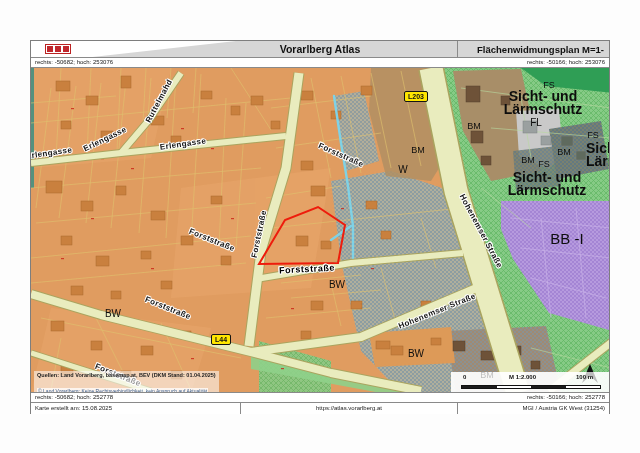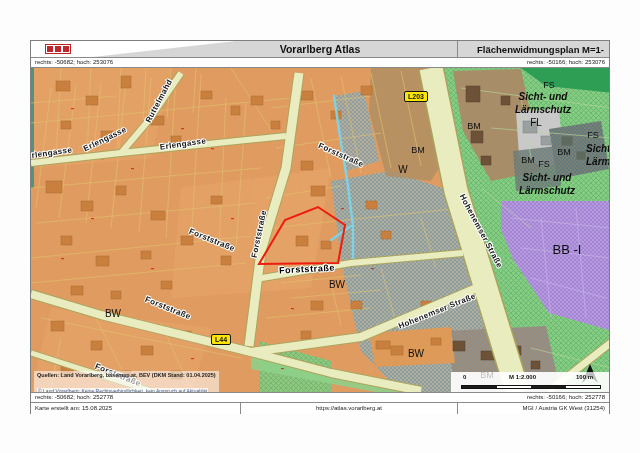--- a/index.html
+++ b/index.html
@@ -24,21 +24,21 @@
   .crow .r{position:absolute;right:4px;top:0;}
   
   .map{position:relative;width:100%;height:325px;overflow:hidden;background:#e09c60;border-bottom:1px solid #8a8a8a;}
   .map svg{position:absolute;left:0;top:0;}
   
   .sl{position:absolute;transform:translate(-50%,-50%) rotate(var(--r,0deg));
     font-weight:700;font-size:8px;letter-spacing:.4px;color:#141414;white-space:nowrap;
     text-shadow:-1px 0 0 #fff,1px 0 0 #fff,0 -1px 0 #fff,0 1px 0 #fff,1px 1px 0 #fff,-1px -1px 0 #fff;}
   .sl.dark{font-size:9px;color:#000;letter-spacing:.6px;}
   .zl{position:absolute;transform:translate(-50%,-50%);font-weight:400;color:#0e0e0e;white-space:nowrap;}
-  .area{position:absolute;font-weight:700;font-size:10px;line-height:13px;color:#0d0d0d;white-space:nowrap;font-style:italic;}
+  .area{position:absolute;font-weight:700;font-size:14px;line-height:13px;color:#0d0d0d;white-space:nowrap;}
   .area.center{transform:translateX(-50%);text-align:center;}
   .sign{position:absolute;height:11px;line-height:9px;padding:0 3px;background:#ffe600;
     border:1.5px solid #141414;border-radius:2px;font-weight:700;font-size:7px;color:#111;}
   
   .scalebox{position:absolute;left:420px;top:304px;width:160px;height:20px;background:rgba(255,255,255,.72);}
   .scalebox .t{position:absolute;top:2px;font-size:6px;font-weight:700;color:#111;}
   .bar{position:absolute;left:10px;bottom:3px;width:140px;height:4px;border:1px solid #111;display:flex;}
   .bar i{flex:1;}
   .bar i:nth-child(odd){background:#1c1c1c;} .bar i:nth-child(even){background:#fff;}
   
@@ -281,21 +281,21 @@
         <span class="zl" style="left: 387px; top: 82px; font-size: 9px;">BM</span>
         <span class="zl" style="left: 443px; top: 58px; font-size: 9px;">BM</span>
         <span class="zl" style="left: 497px; top: 92px; font-size: 9px;">BM</span>
         <span class="zl" style="left: 533px; top: 84px; font-size: 9px;">BM</span>
         <span class="zl" style="left: 456px; top: 307px; font-size: 9px;">BM</span>
         <span class="zl" style="left: 372px; top: 101px; font-size: 10px;">W</span>
         <span class="zl" style="left: 518px; top: 17px; font-size: 9px;">FS</span>
         <span class="zl" style="left: 562px; top: 67px; font-size: 9px;">FS</span>
         <span class="zl" style="left: 513px; top: 96px; font-size: 9px;">FS</span>
         <span class="zl" style="left: 505px; top: 54px; font-size: 10px;">FL</span>
-        <span class="zl" style="left: 536px; top: 181px; font-size: 13px;">BB -I</span>
+        <span class="zl" style="left: 536px; top: 170px; font-size: 15px;">BB -I</span>
         <div class="area center" style="left: 512px; top: 22px;">
           <div>Sicht- und</div>
           <div>Lärmschutz</div>
         </div>
         <div class="area center" style="left: 516px; top: 103px;">
           <div>Sicht- und</div>
           <div>Lärmschutz</div>
         </div>
         <div class="area" style="left: 555px; top: 74px;">
           <div>Sicht- und</div>

